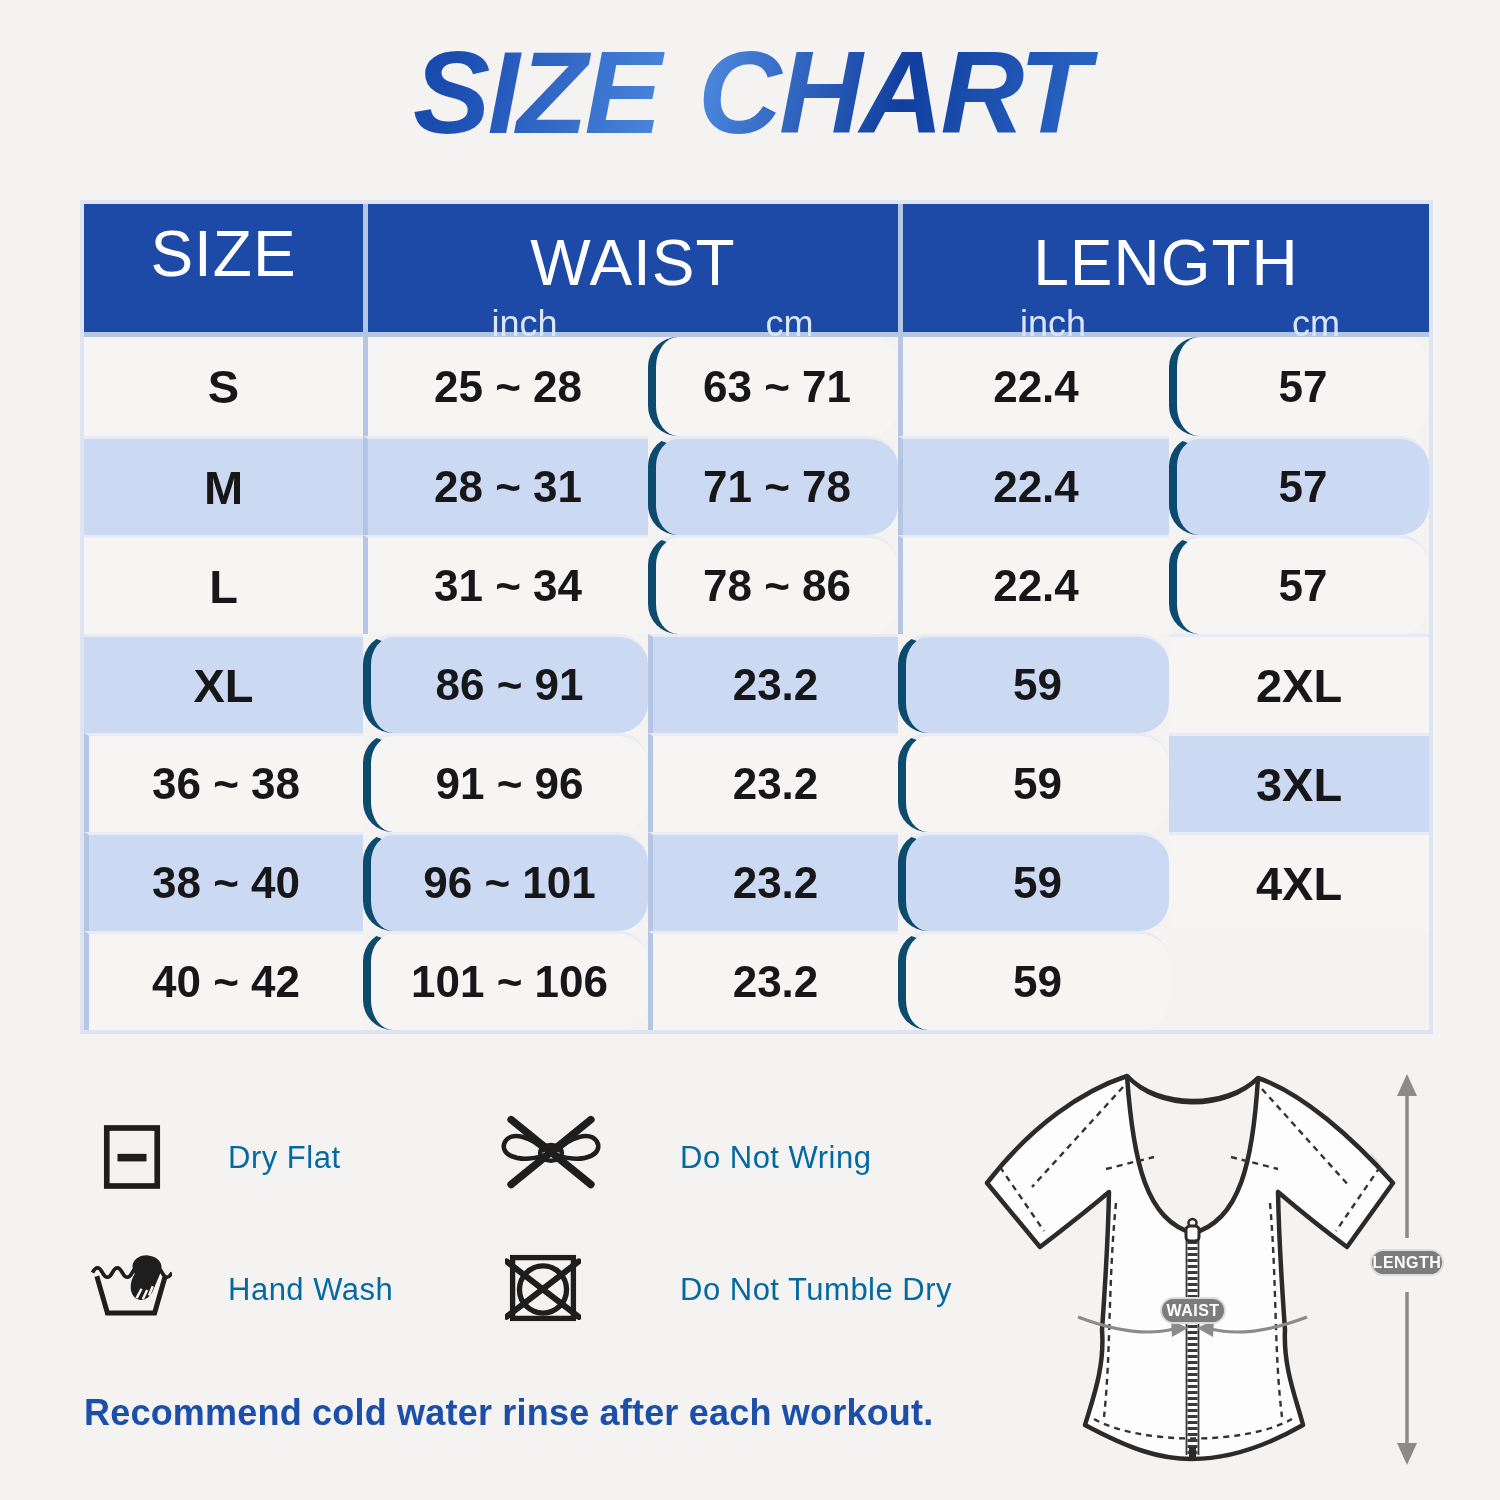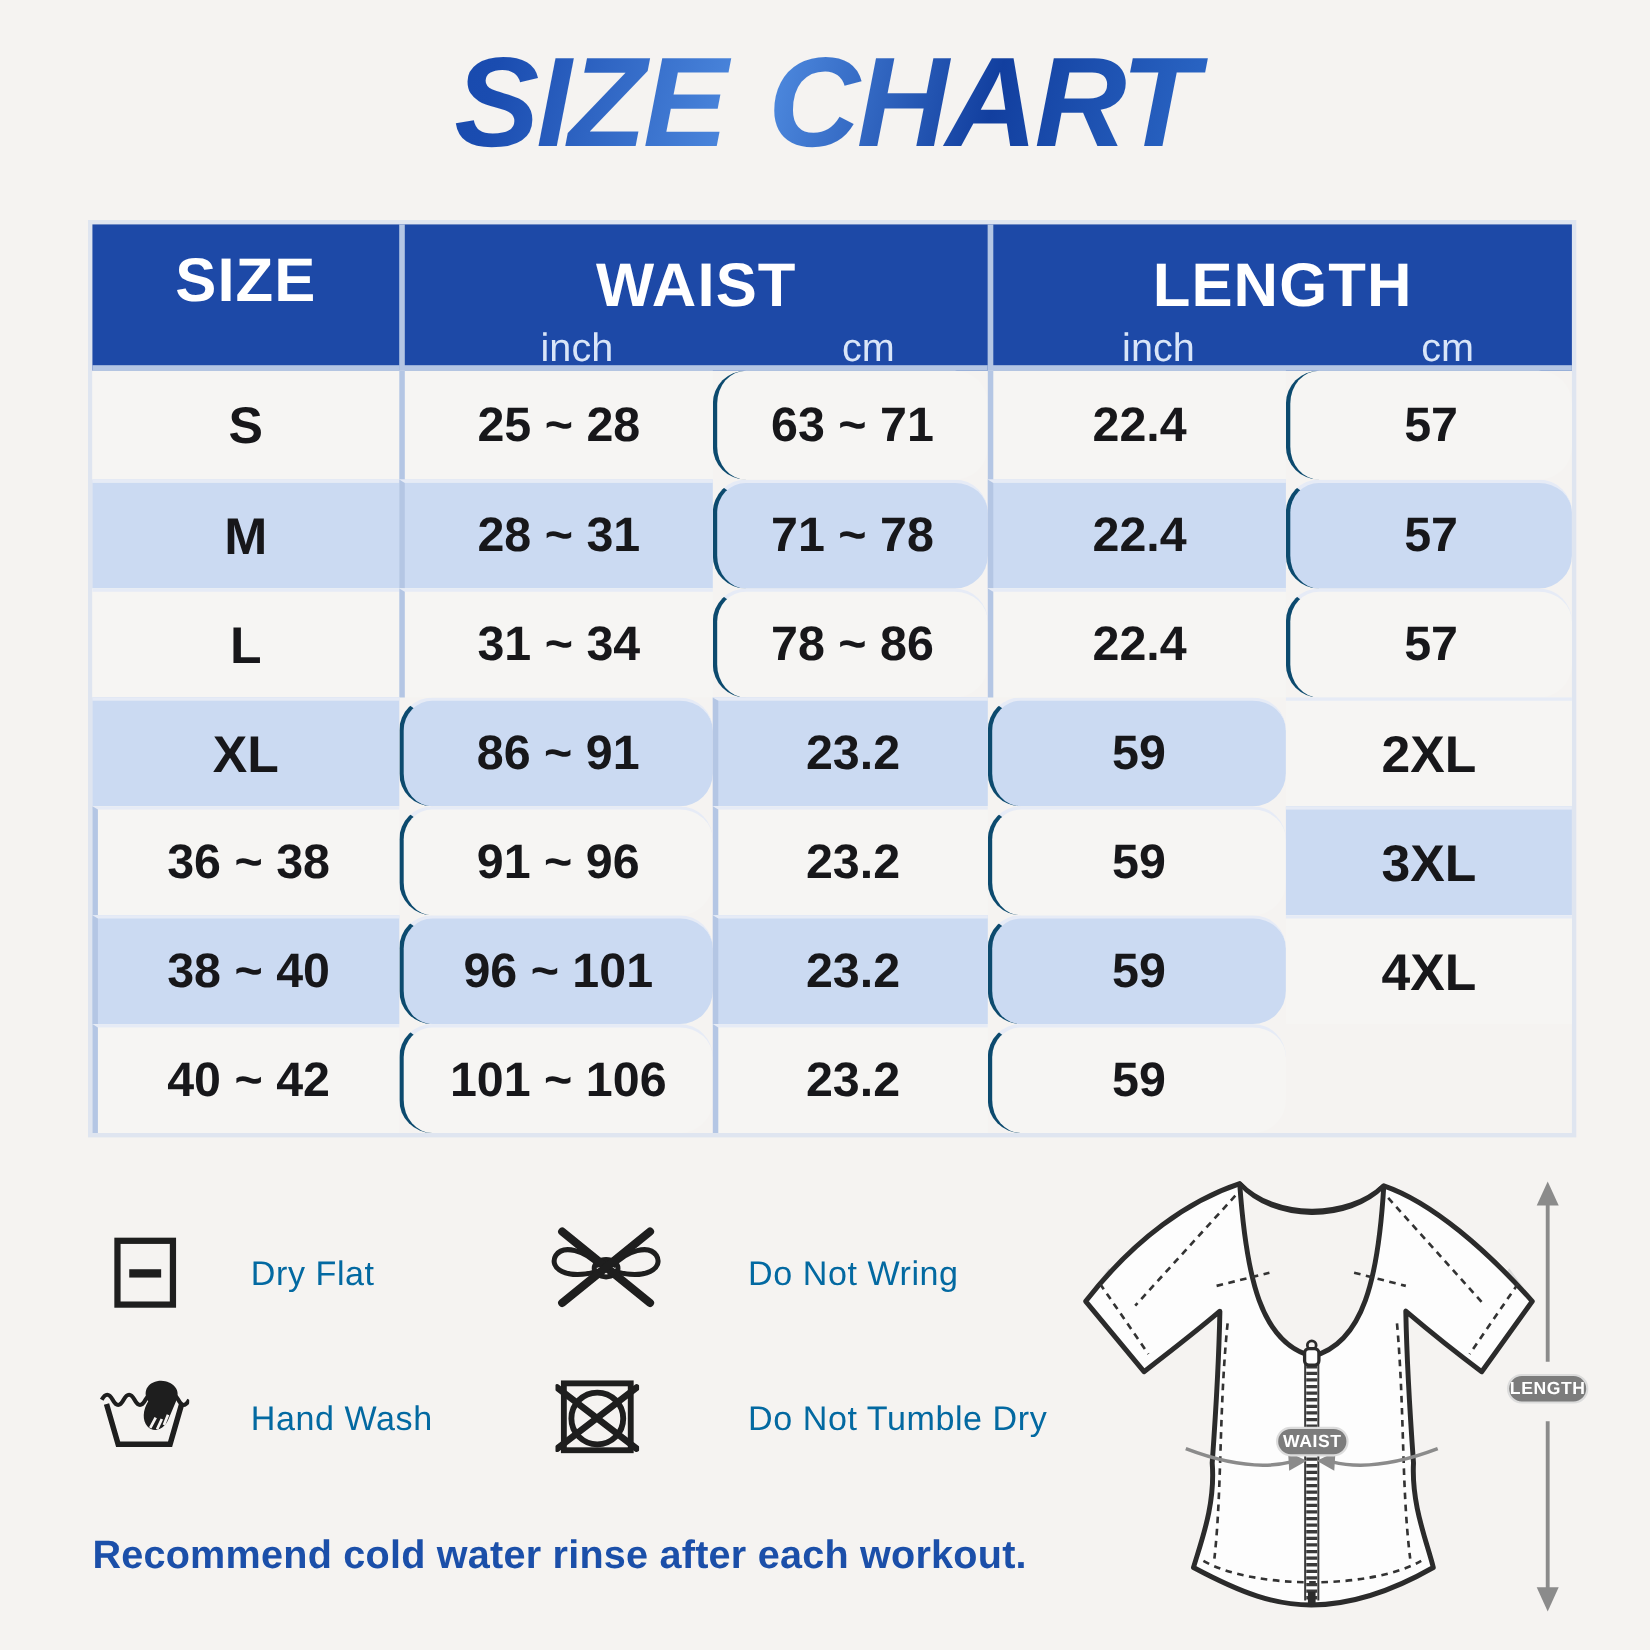--- a/index.html
+++ b/index.html
@@ -26,39 +26,39 @@
     position:absolute;left:80px;top:200px;width:1345px;
     display:grid;grid-template-columns:279px 285px 250px 271px 260px;
     grid-template-rows:133px repeat(7,99px);
     border:4px solid #dfe5f0;box-sizing:content-box;
   }
   .hcell{
     background:#1d49a7;color:#ffffff;
     display:flex;flex-direction:column;align-items:center;justify-content:flex-start;
     padding-top:26px;box-sizing:border-box;border-bottom:5px solid #b4c6e4;
   }
-  .hcell .main{font-size:56px;font-weight:bold;letter-spacing:1px;line-height:1.05;}
+  .hcell .main{font-size:64px;font-weight:normal;letter-spacing:1px;line-height:1.05;}
   .h-size{grid-column:1;justify-content:center;padding-top:0;padding-bottom:26px;}
   .h-waist{grid-column:2 / span 2;}
   .h-length{grid-column:4 / span 2;}
   .hcell.bl{border-left:5px solid #b4c6e4;}
   .units{display:flex;width:100%;margin-top:6px;padding-left:32px;}
   .units span{font-size:36px;font-weight:400;color:#d9e5f8;text-align:center;}
   .h-waist .units span:first-child{width:53%;}
   .h-waist .units span:last-child{width:47%;}
   .h-length .units span:first-child{width:51%;}
   .h-length .units span:last-child{width:49%;}
   .cell{
     display:flex;align-items:center;justify-content:center;
     font-size:44px;font-weight:bold;color:#17171a;box-sizing:border-box;
     border-top:3px solid #e6ebf6;
   }
   .cell.size-col{font-size:47px;}
   .cell.major{border-left:5px solid #b4c6e4;}
-  .cell.minor{border-left:4px solid #0c4a6e;border-radius:30px;}
+  .cell.minor{border-left:8px solid #0c4a6e;border-radius:30px;}
   .row-a{background:#f6f5f3;}
   .row-b{background:#cbdaf2;}
   .first-data{border-top:none;}
   
   .care-icon{position:absolute;}
   .care-label{
     position:absolute;font-size:31px;color:#0369a1;letter-spacing:0.5px;white-space:nowrap;
   }
   
   .badge{

